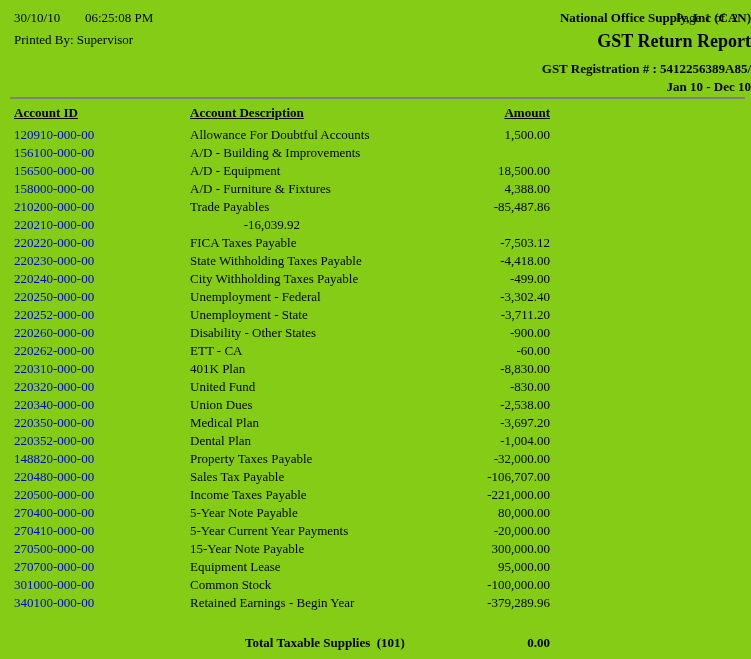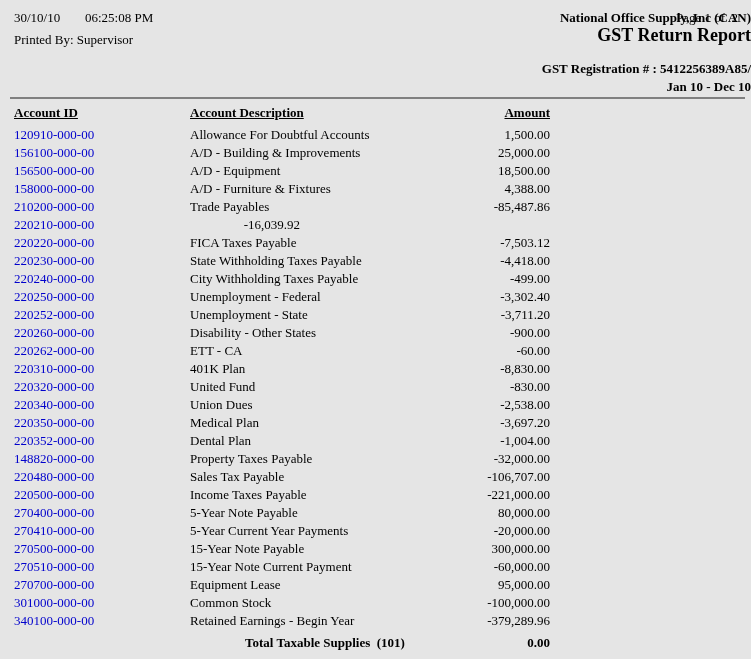--- a/index.html
+++ b/index.html
@@ -4,21 +4,21 @@
 <style>
   html, body {
     margin: 0;
     padding: 0;
     background: #ffffff;
   }
   .report {
     position: relative;
     width: 751px;
     height: 659px;
-    background: #e5e5e5;
+    background: #84cc16;
     color: #000000;
     font-family: "Liberation Serif", serif;
     font-size: 13px;
     overflow: hidden;
   }
   .abs { position: absolute; white-space: nowrap; }
   .center-line {
     position: absolute;
     left: 0;
     width: 751px;
@@ -58,40 +58,40 @@
   }
   .c1 { width: 176px; }
   .c2 { flex: 1; }
   .c3 { width: 110px; text-align: right; }
   .acct-id {
     color: var(--link-blue, #0000CC);
     cursor: pointer;
   }
   .total-row {
     display: flex;
-    margin-top: 4px;
+    margin-top: 22px;
     height: 18px;
     line-height: 18px;
     font-weight: bold;
   }
   .total-label { margin-left: 231px; }
   .total-amt { flex: 1; text-align: right; padding-left: 43px; }
 </style>
 </head>
 <body>
 
 <div class="report">
 
   <span class="abs" style="left:14px; top:10px">30/10/10</span>
   <span class="abs" style="left:85px; top:10px">06:25:08 PM</span>
   <div class="center-line bold" style="top:10px">National Office Supply, Inc (CAN)</div>
   <span class="abs pre" style="right:13px; top:10px">Page 1 of  2</span>
 
   <span class="abs" style="left:14px; top:32px">Printed By: Supervisor</span>
-  <div class="center-line title" style="top:25px">GST Return Report</div>
+  <div class="center-line title" style="top:31px">GST Return Report</div>
 
   <div class="center-line bold" style="top:61px">GST Registration # : 5412256389A85/</div>
   <div class="center-line bold" style="top:79px">Jan 10 - Dec 10</div>
 
   <div class="rule"></div>
 
   <div class="table">
     <div class="thead">
       <span class="c1"><u>Account ID</u></span>
       <span class="c2"><u>Account Description</u></span>
@@ -100,21 +100,20 @@
 
     <div id="table-body">
         <div class="trow">
           <span class="c1 acct-id">120910-000-00</span>
           <span class="c2">Allowance For Doubtful Accounts</span>
           <span class="c3">1,500.00</span>
         </div>
         <div class="trow">
           <span class="c1 acct-id">156100-000-00</span>
           <span class="c2">A/D - Building &amp; Improvements</span>
-          <span class="c3">25,000.00</span>
         </div>
         <div class="trow">
           <span class="c1 acct-id">156500-000-00</span>
           <span class="c2">A/D - Equipment</span>
           <span class="c3">18,500.00</span>
         </div>
         <div class="trow">
           <span class="c1 acct-id">158000-000-00</span>
           <span class="c2">A/D - Furniture &amp; Fixtures</span>
           <span class="c3">4,388.00</span>
@@ -210,25 +209,20 @@
         </div>
         <div class="trow">
           <span class="c1 acct-id">270410-000-00</span>
           <span class="c2">5-Year Current Year Payments</span>
           <span class="c3">-20,000.00</span>
         </div>
         <div class="trow">
           <span class="c1 acct-id">270500-000-00</span>
           <span class="c2">15-Year Note Payable</span>
           <span class="c3">300,000.00</span>
-        </div>
-        <div class="trow">
-          <span class="c1 acct-id">270510-000-00</span>
-          <span class="c2">15-Year Note Current Payment</span>
-          <span class="c3">-60,000.00</span>
         </div>
         <div class="trow">
           <span class="c1 acct-id">270700-000-00</span>
           <span class="c2">Equipment Lease</span>
           <span class="c3">95,000.00</span>
         </div>
         <div class="trow">
           <span class="c1 acct-id">301000-000-00</span>
           <span class="c2">Common Stock</span>
           <span class="c3">-100,000.00</span>

